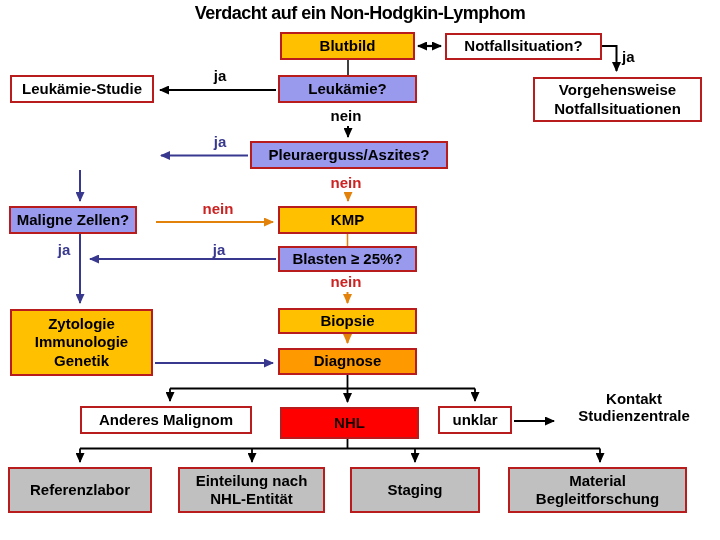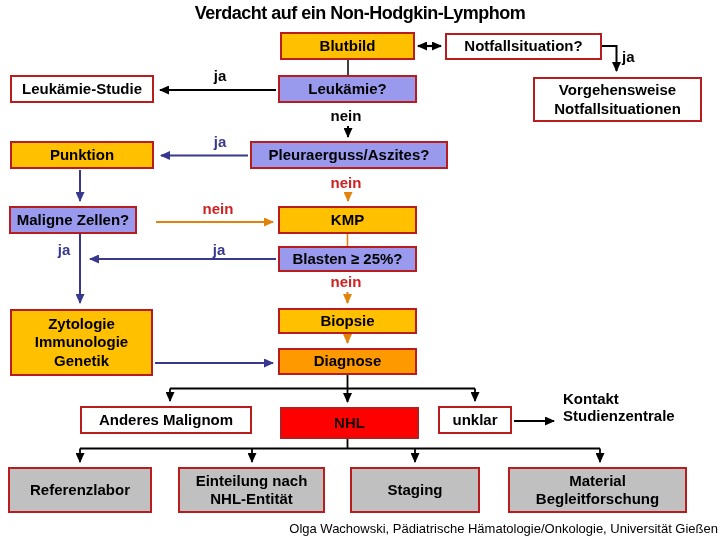--- a/index.html
+++ b/index.html
@@ -50,21 +50,21 @@
   .lbl-red{color:var(--label_red);}
   .l-ja-notfall{left:622px;top:48px}
   .l-ja-leukstudie{left:220px;top:67px;transform:translateX(-50%)}
   .l-nein-leuk{left:346px;top:107px;transform:translateX(-50%)}
   .l-ja-punktion{left:220px;top:133px;transform:translateX(-50%)}
   .l-nein-pleura{left:346px;top:174px;transform:translateX(-50%)}
   .l-nein-maligne{left:218px;top:200px;transform:translateX(-50%)}
   .l-ja-maligne{left:64px;top:241px;transform:translateX(-50%)}
   .l-ja-blasten{left:219px;top:241px;transform:translateX(-50%)}
   .l-nein-blasten{left:346px;top:273px;transform:translateX(-50%)}
-  .kontakt{position:absolute;z-index:2;left:563px;top:390px;width:142px;text-align:left;
+  .kontakt{position:absolute;z-index:2;left:563px;top:390px;width:142px;text-align:center;
            font-size:15px;font-weight:bold;line-height:17px;white-space:pre-line;}
   .footer{position:absolute;z-index:2;right:2px;top:521px;font-size:13px;}
 </style>
 </head>
 <body>
 
 <div class="stage">
 
   <div class="title">Verdacht auf ein Non-Hodgkin-Lymphom</div>
 
@@ -112,21 +112,20 @@
 
     <path class="edge black" d="M514,421 H554" stroke-width="2" marker-end="url(#mk-black)"></path>
   </svg>
 
   <div class="node gold n-blutbild">Blutbild</div>
   <div class="node whitebox n-notfall">Notfallsituation?</div>
   <div class="node whitebox n-vorgehen">Vorgehensweise
 Notfallsituationen</div>
   <div class="node whitebox n-leukstudie">Leukämie-Studie</div>
   <div class="node lavender n-leukfrage">Leukämie?</div>
-  <div class="node gold n-punktion">Punktion</div>
   <div class="node lavender n-pleura">Pleuraerguss/Aszites?</div>
   <div class="node lavender n-maligne">Maligne Zellen?</div>
   <div class="node gold n-kmp">KMP</div>
   <div class="node lavender n-blasten">Blasten ≥ 25%?</div>
   <div class="node gold n-zyto">Zytologie
 Immunologie
 Genetik</div>
   <div class="node gold n-biopsie">Biopsie</div>
   <div class="node whitebox n-anderes">Anderes Malignom</div>
   <div class="node orangebox n-diagnose">Diagnose</div>
@@ -145,14 +144,13 @@
   <div class="elabel lbl-blue l-ja-punktion">ja</div>
   <div class="elabel lbl-red l-nein-pleura">nein</div>
   <div class="elabel lbl-red l-nein-maligne">nein</div>
   <div class="elabel lbl-blue l-ja-maligne">ja</div>
   <div class="elabel lbl-blue l-ja-blasten">ja</div>
   <div class="elabel lbl-red l-nein-blasten">nein</div>
 
   <div class="kontakt">Kontakt
 Studienzentrale</div>
 
-  <div class="footer">Olga Wachowski, Pädiatrische Hämatologie/Onkologie, Universität Gießen</div>
 </div>
 
 </body></html>

